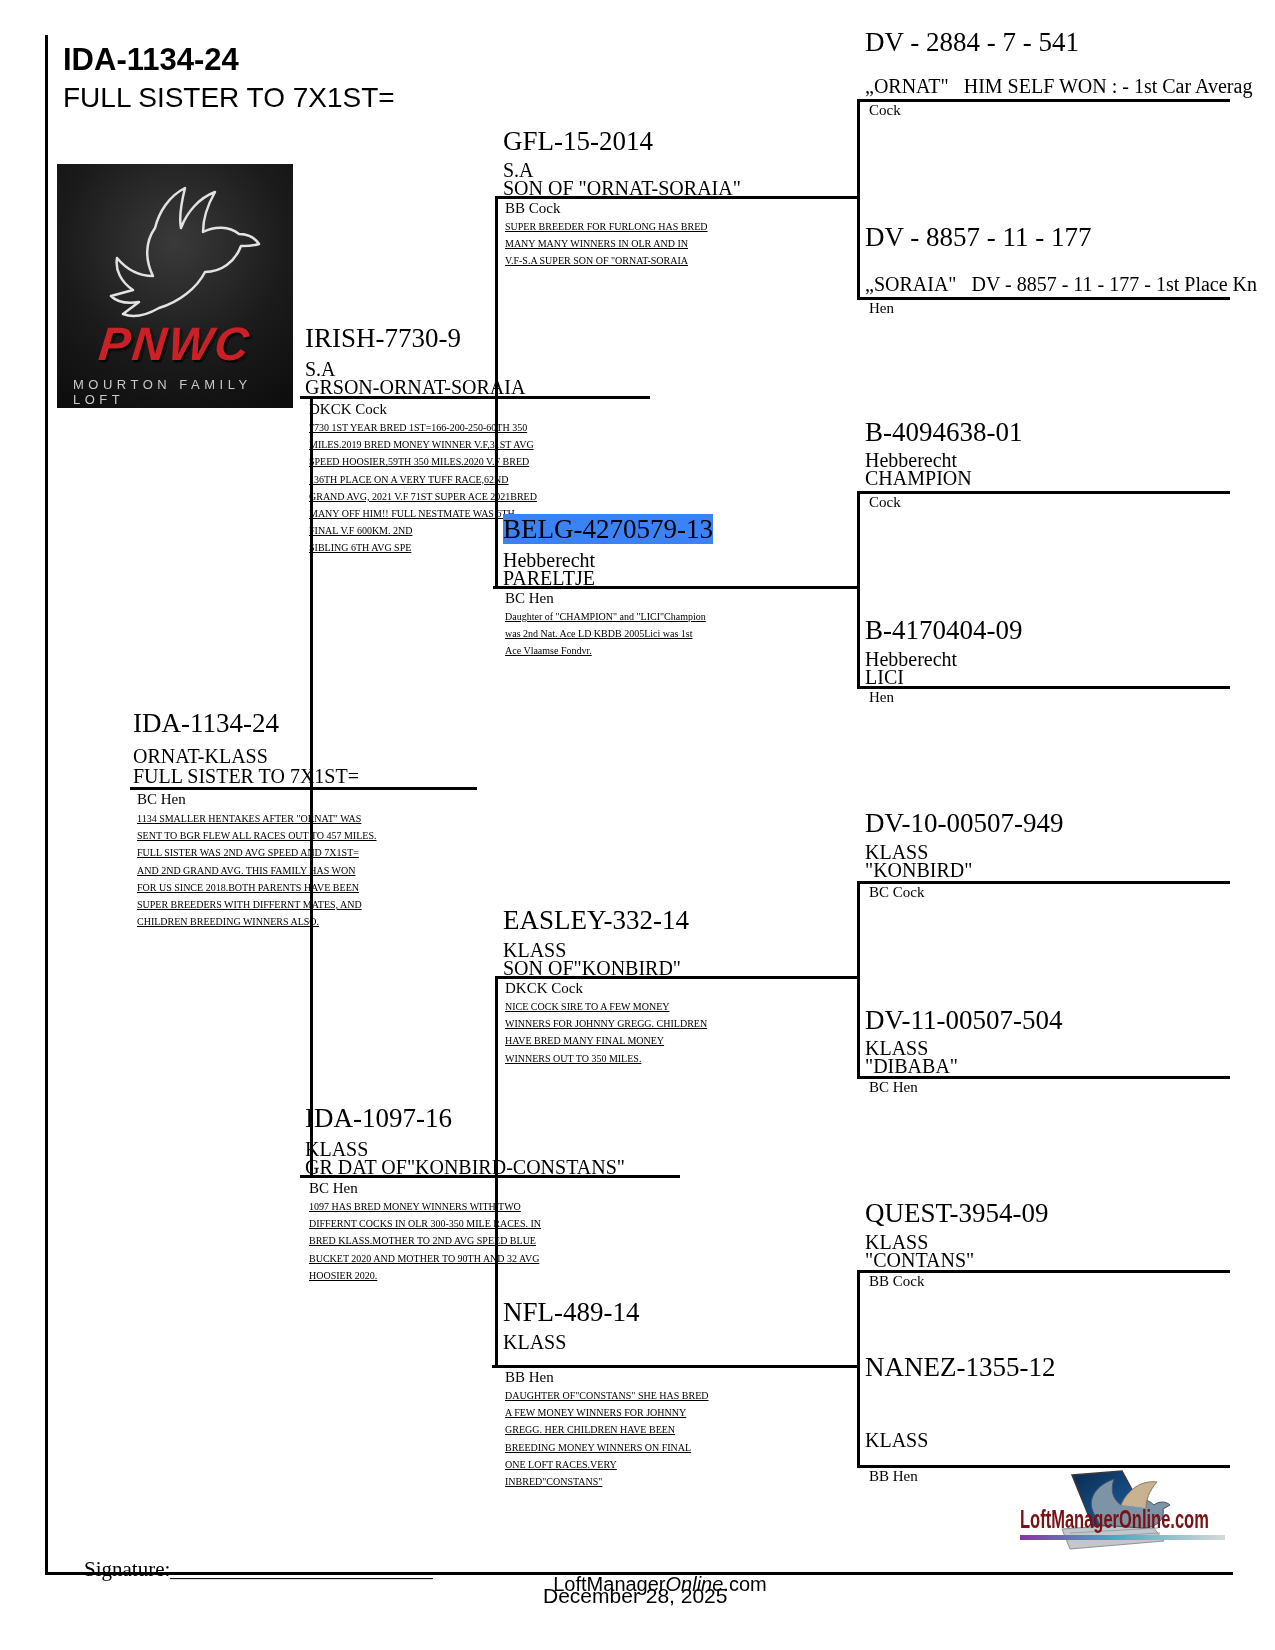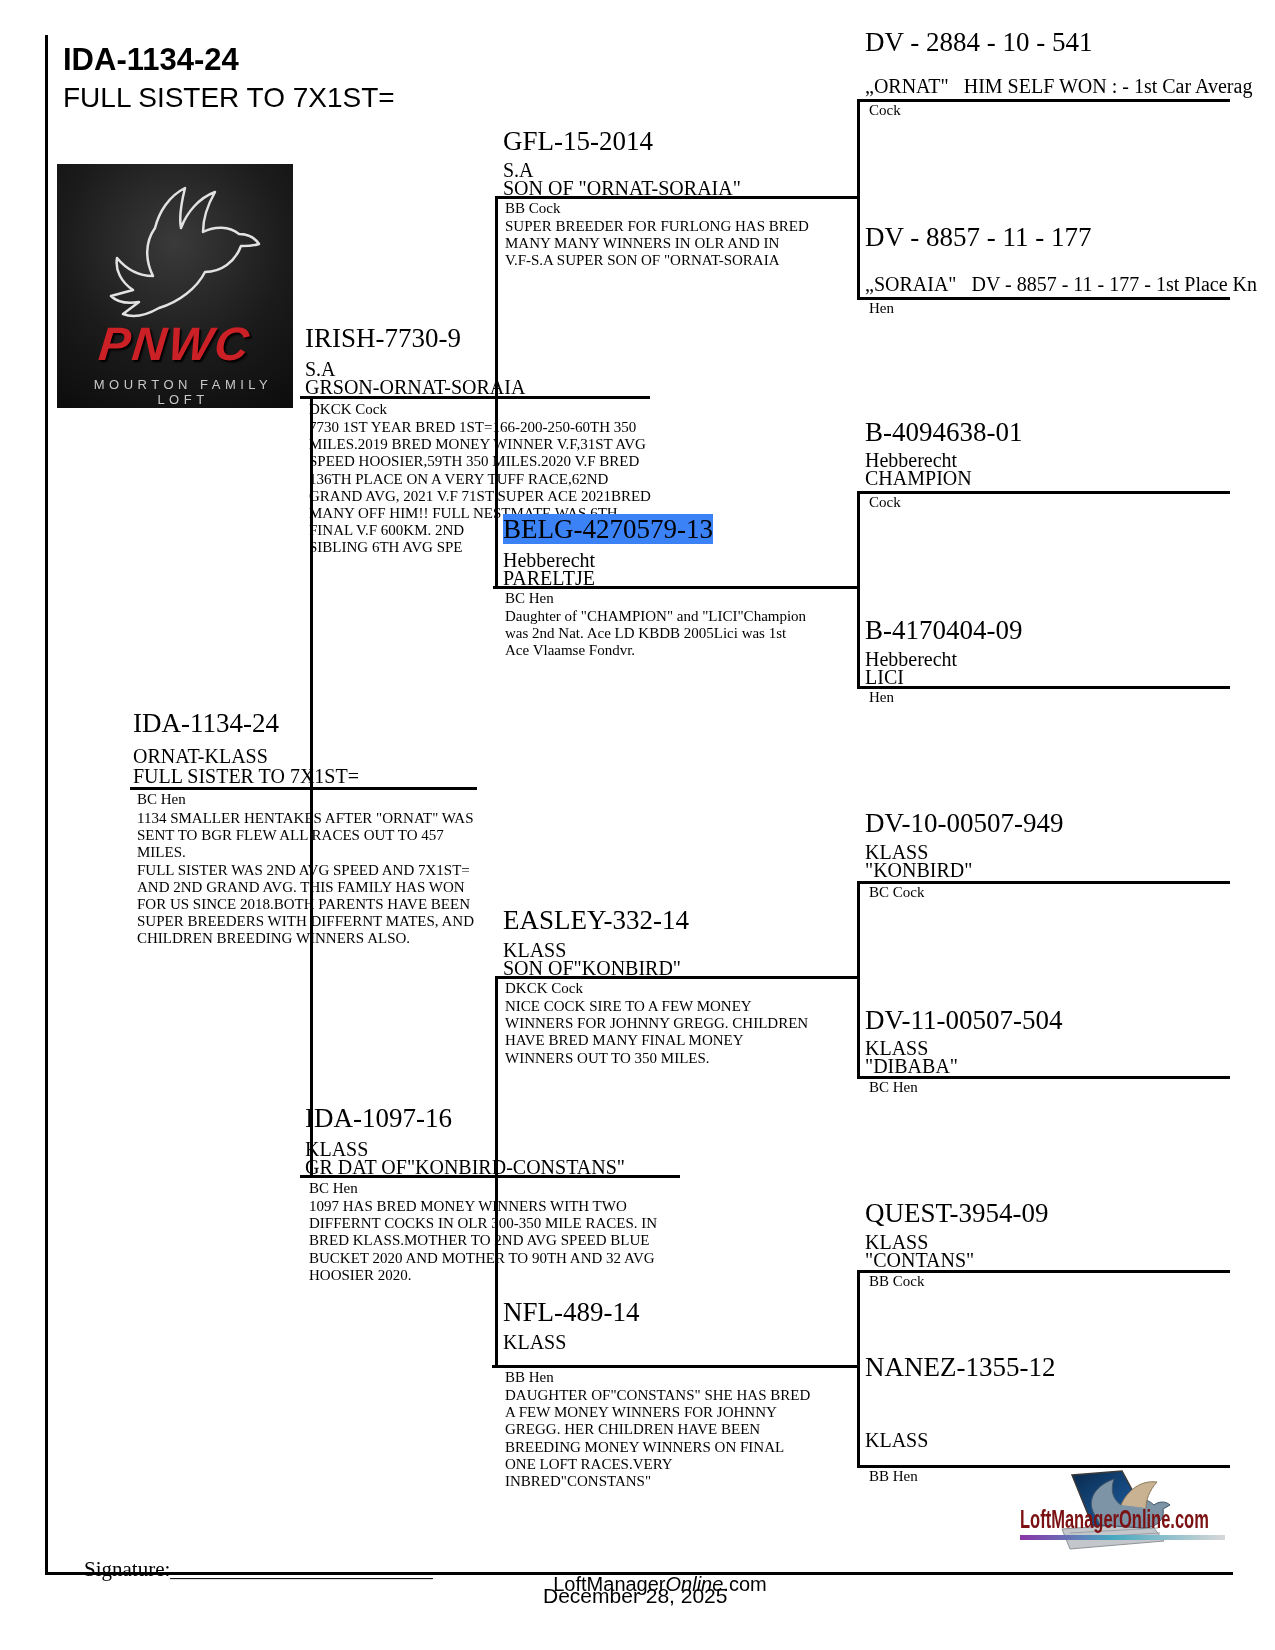--- a/index.html
+++ b/index.html
@@ -6,41 +6,41 @@
   .page {
     position:relative; width:1275px; height:1650px; margin:0 auto;
     background:#ffffff; overflow:hidden;
     font-family:"Liberation Serif", serif; color:#000;padding-left:21px;
   }
   .hline { position:absolute; height:3px; background:#000; }
   .vline { position:absolute; width:3px;  background:#000; }
   .ring  { position:absolute; font-size:27px; line-height:30px; white-space:pre; }
   .sub   { position:absolute; font-size:20px; line-height:21px; white-space:pre; }
   .sex   { position:absolute; font-size:15px; line-height:16px; white-space:pre; }
-  .desc  { position:absolute; font-size:15px; line-height:17.2px; white-space:pre-line; }
+  .desc  { position:absolute; font-size:10px; line-height:17.2px; white-space:pre-line;text-decoration:underline; }
   .hdr1  { position:absolute; font-family:"Liberation Sans",sans-serif; font-weight:bold; font-size:31px; white-space:pre; }
   .hdr2  { position:absolute; font-family:"Liberation Sans",sans-serif; font-size:28px; white-space:pre; }
   .foot-sans { position:absolute; font-family:"Liberation Sans",sans-serif; font-size:21px; white-space:pre; }
   .foot-serif{ position:absolute; font-size:21px; white-space:pre; }
 
   
   .loftlogo {
     position:absolute; left:57px; top:164px; width:236px; height:244px;
     background:radial-gradient(circle at 50% 32%, #3a3a3a 0%, #1b1b1b 55%, #0c0c0c 100%);
     overflow:hidden;
   }
   .loftlogo .dove { position:absolute; left:18px; top:6px; }
   .loftlogo .club {
     position:absolute; left:0; top:152px; width:100%; text-align:center;
     font-family:"Liberation Sans",sans-serif; font-weight:bold; font-style:italic;
     font-size:47px; letter-spacing:2px; transform:skewX(-6deg);
     text-shadow:2px 2px 2px #000;
   }
   .loftlogo .loftname {
-    position:absolute; left:8px; top:213px; width:100%; text-align:center;
+    position:absolute; left:16px; top:213px; width:100%; text-align:left;
     font-family:"Liberation Sans",sans-serif; font-size:13px; letter-spacing:4.5px;
     color:#c9c9c9;
   }
 
   
   .brand { position:absolute; left:1000px; top:1465px; width:240px; height:95px; }
   .brand .sitetext {
     position:absolute; left:20px; top:40px; font-family:"Liberation Sans",sans-serif;
     font-weight:bold; font-size:25px; white-space:nowrap;
     transform:scaleX(0.66); transform-origin:left center;
@@ -170,21 +170,21 @@
     <div class="sex" style="left:505px;top:1369px">BB Hen</div>
     <div class="desc" style="left:505px;top:1387px;width:340px">DAUGHTER OF"CONSTANS" SHE HAS BRED
 A FEW MONEY WINNERS FOR JOHNNY
 GREGG. HER CHILDREN HAVE BEEN
 BREEDING MONEY WINNERS ON FINAL
 ONE LOFT RACES.VERY
 INBRED"CONSTANS"</div>
   </div>
 
   <div>
-    <div class="ring" style="left:865px;top:27px">DV - 2884 - 10 - 541</div>
+    <div class="ring" style="left:865px;top:27px">DV - 2884 - 7 - 541</div>
     <div class="sub" style="left:865px;top:76px">„ORNAT"   HIM SELF WON : - 1st Car Averag</div>
     <div class="sex" style="left:869px;top:102px">Cock</div>
   </div>
   <div>
     <div class="ring" style="left:865px;top:222px">DV - 8857 - 11 - 177</div>
     <div class="sub" style="left:865px;top:274px">„SORAIA"   DV - 8857 - 11 - 177 - 1st Place Kn</div>
     <div class="sex" style="left:869px;top:300px">Hen</div>
   </div>
   <div>
     <div class="ring" style="left:865px;top:417px">B-4094638-01</div>

